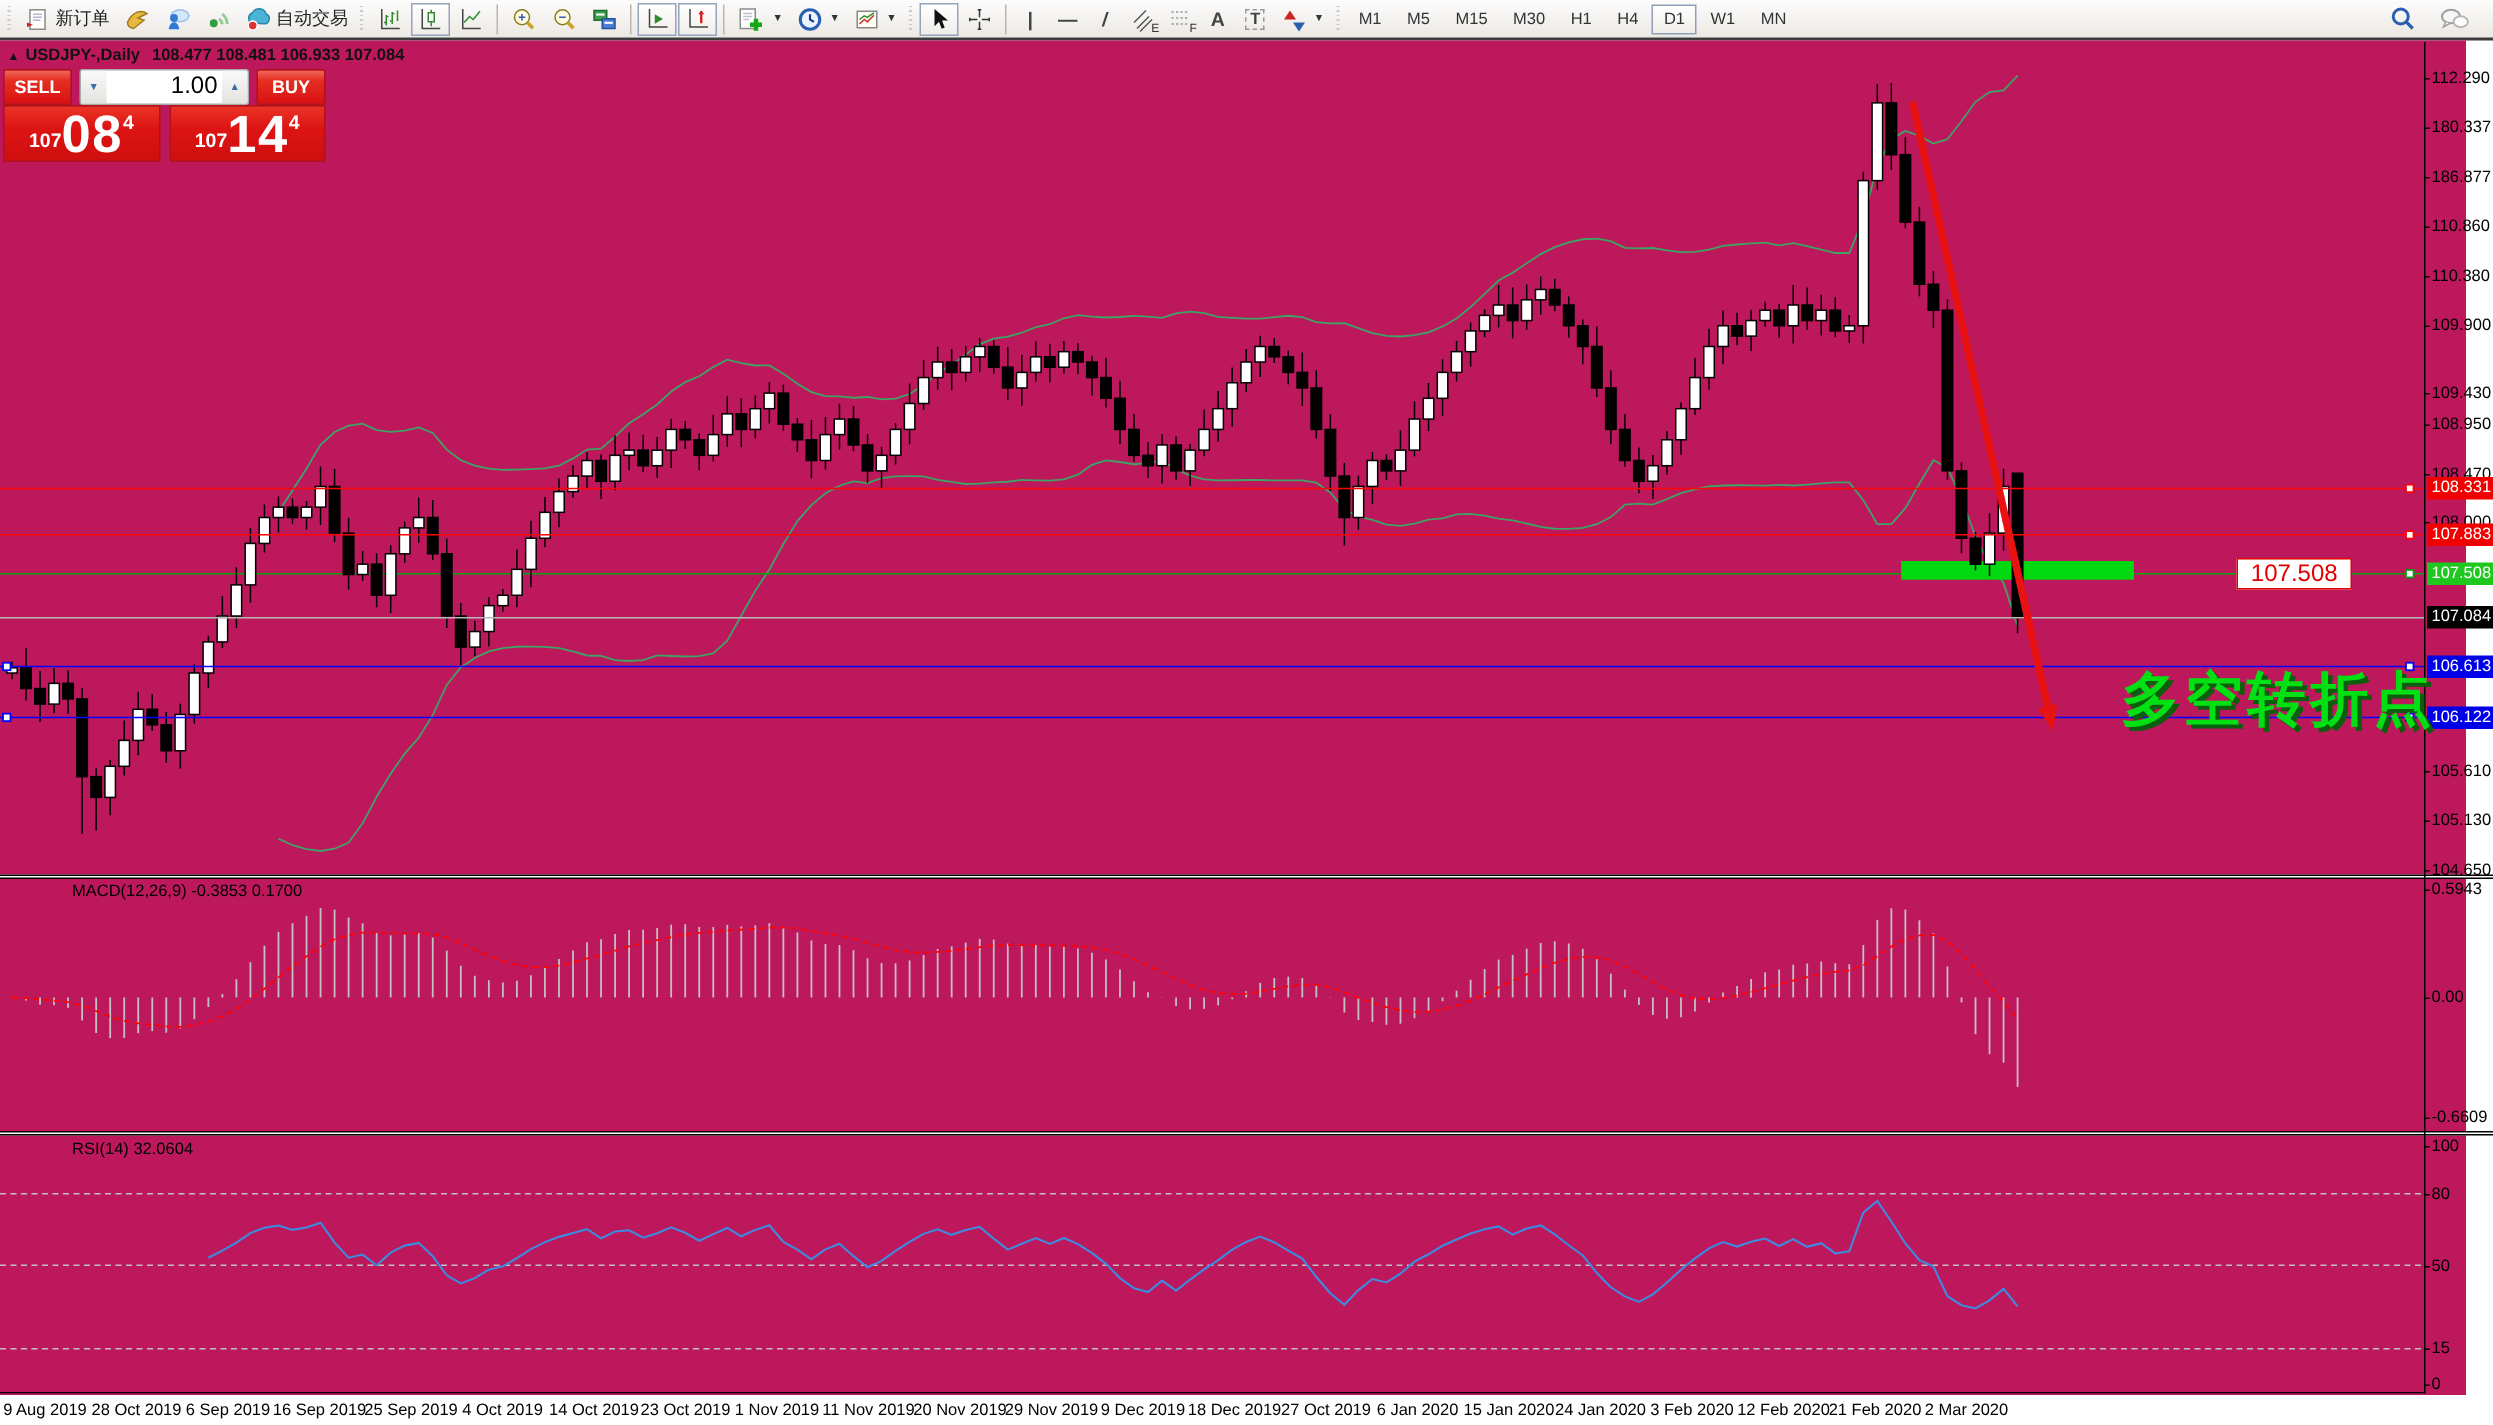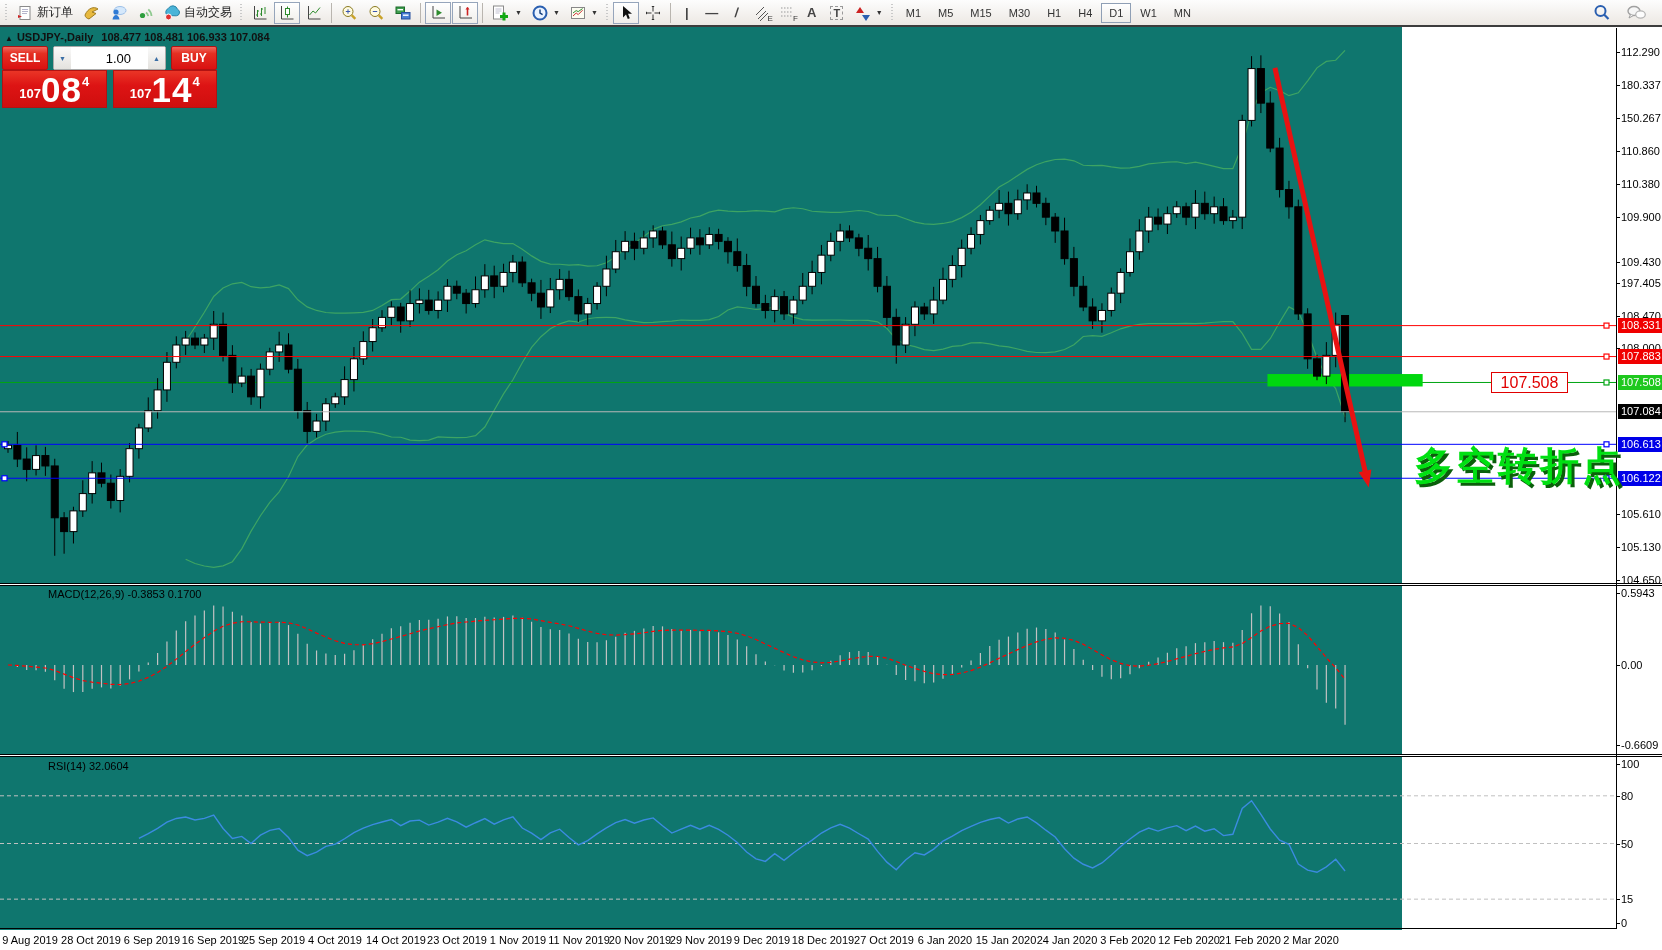--- a/index.html
+++ b/index.html
@@ -22,36 +22,36 @@
   .caret{font-size:7px;color:#333;margin-left:1px;}
   .glyph{font-size:13px;color:#444;font-weight:bold;}
   .glyph.slash{transform:skewX(-8deg);}
   .subletter{position:absolute;right:0px;bottom:0px;font-size:8px;color:#333;}
   .tf{height:20px;padding:2px 7px;border:1px solid transparent;background:transparent;
     font-family:"Liberation Sans",sans-serif;font-size:11px;color:#333;}
   .tf.selected{border:1px solid #8f9fb5;background:linear-gradient(180deg,#fff,#efede9);}
   .tb-right{margin-left:auto;display:flex;align-items:center;gap:6px;padding-right:8px;}
 
   
-  .chart-area{position:absolute;left:0;top:27px;width:1402px;height:923px;background:#0f766e;}
+  .chart-area{position:absolute;left:0;top:27px;width:1644px;height:923px;background:#be185d;}
   .symbol-title{position:absolute;left:5px;top:4px;font-size:11px;font-weight:bold;color:#111;z-index:30;}
   .symbol-title .arr{font-size:8px;margin-right:4px;}
   .symbol-title .ohlc{font-weight:bold;margin-left:8px;}
 
   
   .order-panel{position:absolute;left:2px;top:19px;width:215px;z-index:40;}
   .op-row1{display:flex;gap:5px;height:24px;}
   .op-btn{flex:0 0 46px;border:1px solid #b21212;border-radius:2px;color:#fff;font-weight:bold;font-size:12px;
     background:linear-gradient(180deg,#f0685c 0%,#e42f22 30%,#da1111 100%);
     display:flex;align-items:center;justify-content:center;}
   .spinner{flex:1;display:flex;border:1px solid #a9a9a9;background:#fff;border-radius:2px;overflow:hidden;}
   .spin-btn{width:17px;display:flex;align-items:center;justify-content:center;
     background:linear-gradient(180deg,#fafafa,#e4e2de);border:0;color:#3a6ea5;font-size:7px;}
-  .spin-val{flex:1;display:flex;align-items:center;justify-content:flex-end;padding-right:17px;
-    font-size:13px;color:#000;}
+  .spin-val{flex:1;display:flex;align-items:center;justify-content:flex-end;padding-right:3px;
+    font-size:16px;color:#000;}
   .op-row2{display:flex;gap:6px;margin-top:0;height:38px;}
   .price-box{flex:1;background:linear-gradient(180deg,#ea3526 0%,#dd1414 40%,#cf0e0e 100%);
     border:1px solid #b21212;color:#fff;display:flex;align-items:flex-end;justify-content:center;padding:0 2px 2px;}
   .pb-small{font-size:13px;font-weight:bold;padding-bottom:4px;}
   .pb-big{font-size:35px;font-weight:bold;line-height:30px;letter-spacing:1px;}
   .pb-sup{font-size:13px;font-weight:bold;align-self:flex-start;margin-top:3px;}
 
   svg.panel{position:absolute;left:0;display:block;}
   #main-svg{top:1px;}
   #macd-svg{top:559px;}
@@ -783,26 +783,26 @@
         <line x1="0" y1="86.5" x2="1616" y2="86.5" stroke="#c0c0c0" stroke-width="1" stroke-dasharray="4,3"></line>
         <line x1="0" y1="142.15" x2="1616" y2="142.15" stroke="#c0c0c0" stroke-width="1" stroke-dasharray="4,3"></line>
         <polyline points="138.9,81.46835443037978 148.25,76.71649954421153 157.6,71.40545442767365 166.95,65.05496489738721 176.29999999999998,61.44184720324509 185.65,60.0204010105912 195,62.918823055136954 204.35,61.318986221204185 213.7,58.16605647150239 223.04999999999998,71.46245866245444 232.39999999999998,81.44312918420528 241.75,79.3856631919138 251.1,86.48567933663801 260.45,78.11511241783086 269.8,73.4080352875645 279.15,71.56707178155932 288.5,80.50092274469924 297.84999999999997,93.21350914995868 307.2,98.60897835510808 316.55,95.09277943130765 325.9,89.4150418831073 335.25,87.18869505302123 344.59999999999997,81.75201315390399 353.95,75.73011027171152 363.3,71.09621040873607 372.65,67.57748395907618 382,65.00549989751696 391.34999999999997,62.469238962663056 400.7,68.58531146137919 410.05,64.04858309315242 419.4,63.15756084066801 428.75,68.09773614550366 438.09999999999997,65.09252540785708 447.45,61.26026391735236 456.79999999999995,64.85313786287132 466.15,70.16365355427784 475.5,65.73563558326371 484.84999999999997,61.61257717844995 494.2,67.2135216179132 503.54999999999995,62.90629961637599 512.9,59.852671673634134 522.25,71.02582093925247 531.6,76.12011187422884 540.9499999999999,82.54758850705153 550.3,75.91355955520211 559.65,72.21332677774049 569,80.45737232752747 578.35,87.8548858077271 587.6999999999999,83.57598980283913 597.05,76.93331472245394 606.4,70.95838799902484 615.75,65.56943736342113 625.1,62.545376387884914 634.4499999999999,66.24327581513171 643.8,63.009268249786786 653.15,60.896948925966896 662.5,68.7930326839467 671.85,76.06899673673028 681.1999999999999,72.13141475362316 690.55,68.36398878710472 699.9,72.2570071653204 709.25,68.3081572269422 718.6,72.37564037802669 727.9499999999999,78.27578801445092 737.3,85.55518640583936 746.65,95.06385166196712 756,101.86695130302446 765.35,104.41134675399684 774.6999999999999,96.74273574739726 784.05,103.3789749204461 793.4,96.02935946608385 802.75,89.27283347516499 812.1,83.05680541503084 821.4499999999999,76.03541462084931 830.8,70.94919815768942 840.15,67.35749797319212 849.5,71.18093605618455 858.85,76.76803522872018 868.1999999999999,82.09250257881546 877.55,94.36744756982134 886.9,105.152003670889 896.25,112.81676690303134 905.5999999999999,103.0449985516452 914.9499999999999,95.6944686500071 924.3,97.93830575131955 933.65,92.08918140081313 943,84.08044246346037 952.3499999999999,79.20146064879627 961.6999999999999,73.53237854717068 971.05,69.31689644612982 980.4,65.33638912494443 989.75,62.474379995686206 999.0999999999999,60.586895081646105 1008.4499999999999,66.07881924939117 1017.8,61.96681178970603 1027.15,59.9811813919504 1036.5,65.82673486223318 1045.85,73.1757249725215 1055.2,79.97242637319701 1064.55,91.69141878064636 1073.8999999999999,101.19802537271877 1083.25,107.26699192187498 1092.6,110.96732287327893 1101.95,105.93295163982032 1111.3,98.02200916303005 1120.6499999999999,89.4970624291579 1130,81.93856748741312 1139.35,75.20849146071478 1148.7,71.07697034138869 1158.05,74.07516000710328 1167.3999999999999,70.81894499161984 1176.75,68.66955321171362 1186.1,73.69162603987274 1195.45,69.09130148417069 1204.8,74.2055244474858 1214.1499999999999,71.75214631720317 1223.5,78.62242247294623 1232.85,77.24383094106275 1242.2,51.44679663539283 1251.55,43.67606018201518 1260.8999999999999,57.31790597210424 1270.25,71.99501719899305 1279.6,83.121254846348 1288.95,87.30091144836311 1298.3,107.1253926749186 1307.6499999999999,113.13898481993425 1317,115.28462514017099 1326.35,109.88764785077836 1335.7,102.22121307041115 1345.05,113.96772439821738 " fill="none" stroke="#3b8be0" stroke-width="1.4"></polyline>
         <line x1="0" y1="171.5" x2="1616" y2="171.5" stroke="#000"></line>
       </svg>
 
     <div class="vaxis"></div>
     <div class="axis-col" id="price-axis">
         <div class="ptick" style="top: 18px;">112.290</div>
         <div class="ptick" style="top: 51.1714px;">180.337</div>
-        <div class="ptick" style="top: 83.6517px;">150.267</div>
+        <div class="ptick" style="top: 83.6517px;">186.877</div>
         <div class="ptick" style="top: 116.823px;">110.860</div>
         <div class="ptick" style="top: 149.994px;">110.380</div>
         <div class="ptick" style="top: 183.166px;">109.900</div>
         <div class="ptick" style="top: 228px; text-align: right;">109.430</div>
-        <div class="ptick" style="top: 248.817px;">197.405</div>
+        <div class="ptick" style="top: 248.817px;">108.950</div>
         <div class="ptick" style="top: 281.989px;">108.470</div>
         <div class="ptick" style="top: 314.469px;">108.000</div>
         <div class="ptick" style="top: 479.635px;">105.610</div>
         <div class="ptick" style="top: 512.806px;">105.130</div>
         <div class="ptick" style="top: 545.977px;">104.650</div>
         <div class="pbadge" style="top: 291.095px; background: rgb(240, 0, 0);">108.331</div>
         <div class="pbadge" style="top: 322.055px; background: rgb(240, 0, 0);">107.883</div>
         <div class="pbadge" style="top: 347.97px; background: rgb(30, 200, 30);">107.508</div>
         <div class="pbadge" style="top: 377.271px; background: rgb(0, 0, 0);">107.084</div>
         <div class="pbadge" style="top: 409.82px; background: rgb(0, 0, 232);">106.613</div>

